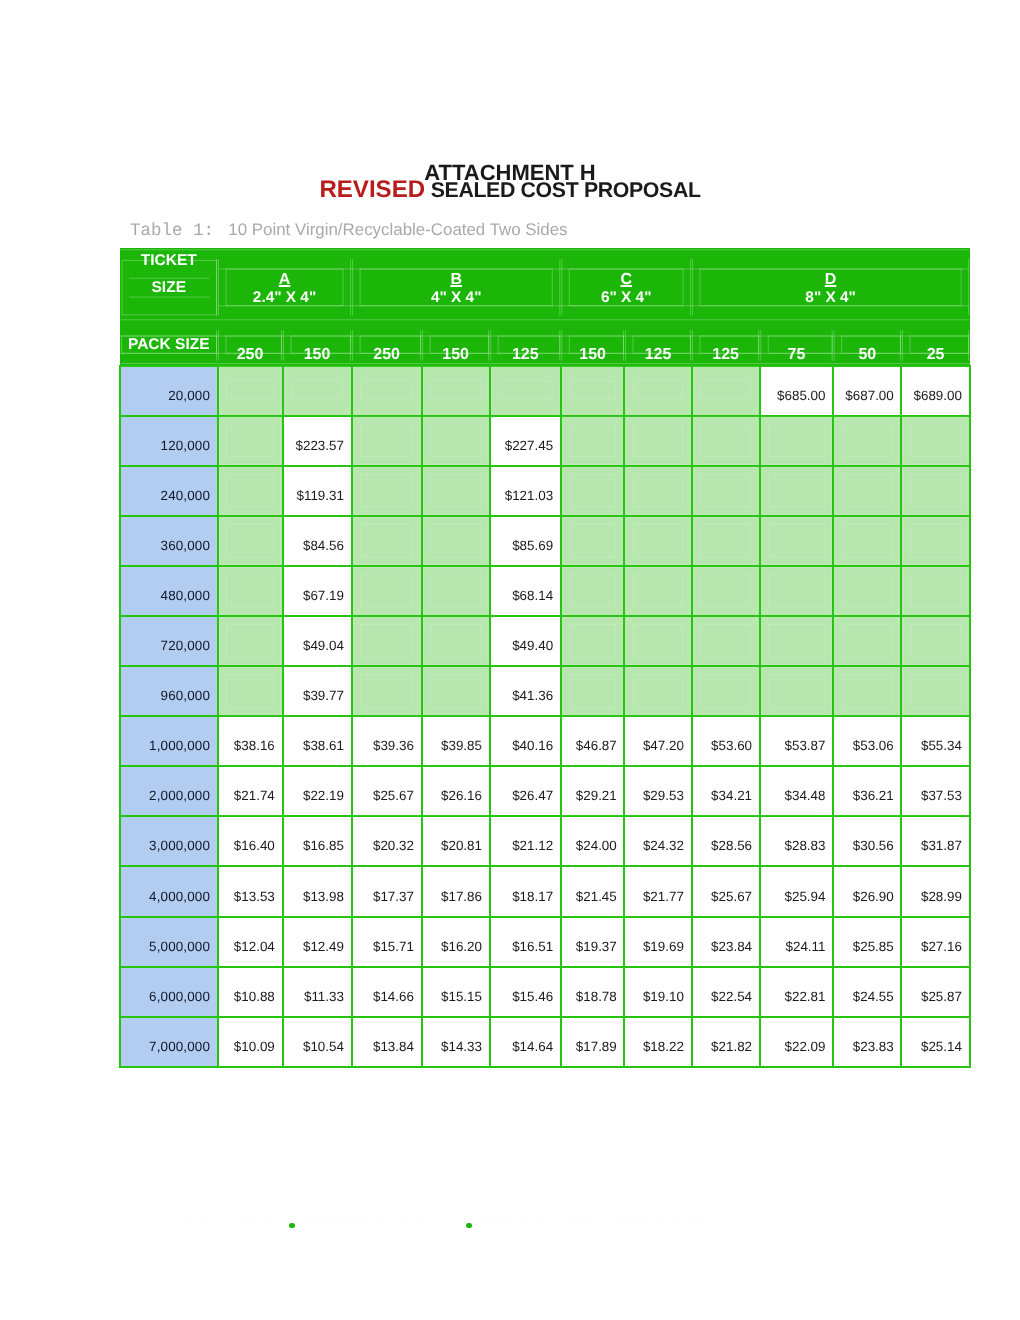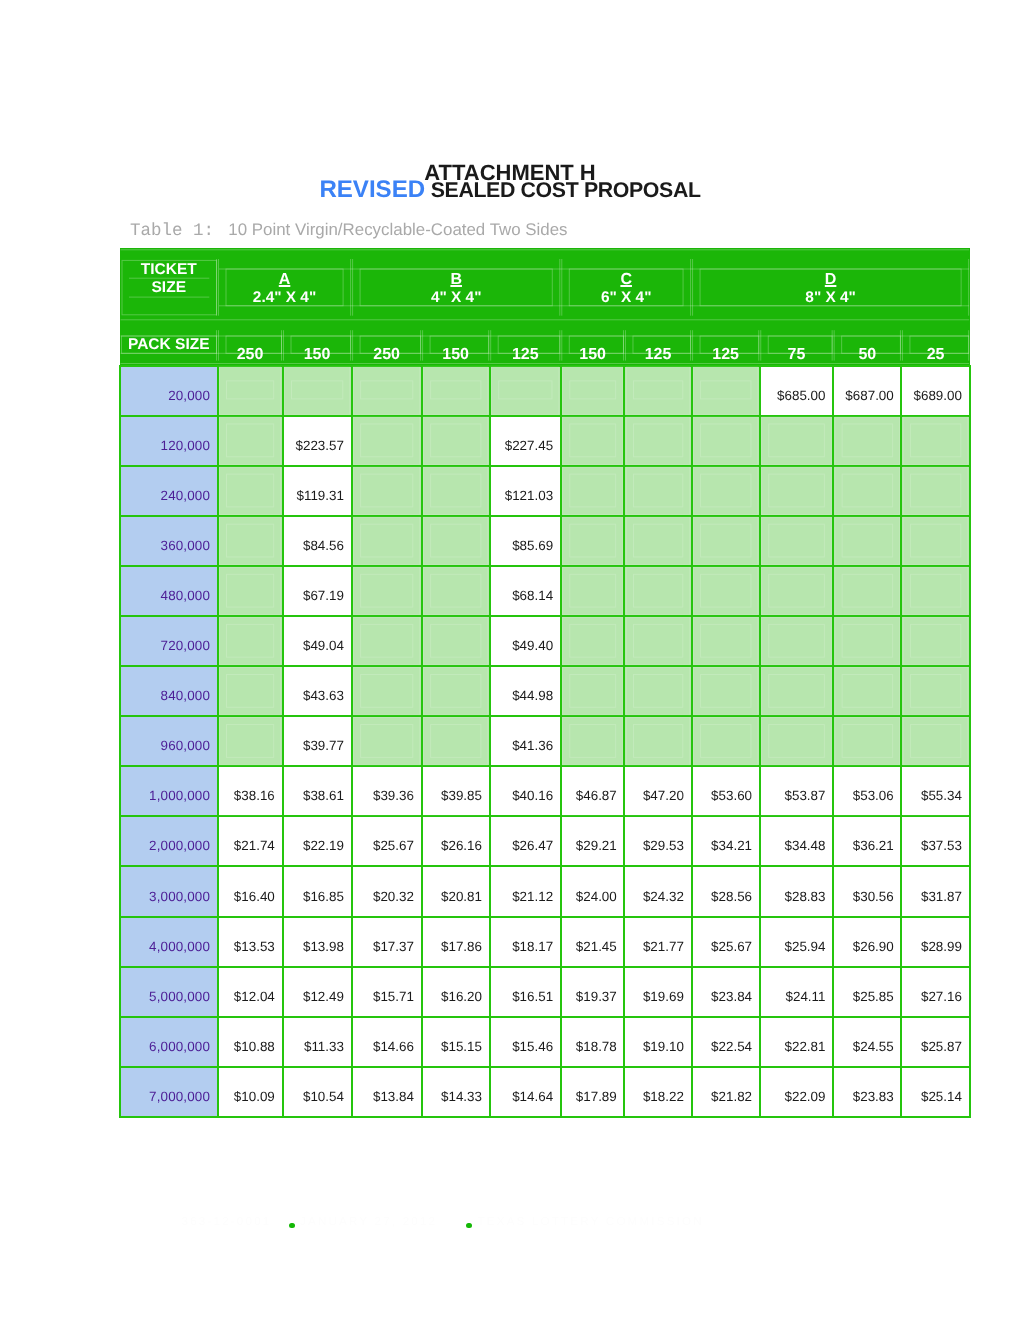--- a/index.html
+++ b/index.html
@@ -9,21 +9,21 @@
     font-family:"Liberation Sans",sans-serif;
     position:relative;overflow:hidden;
     -webkit-font-smoothing:antialiased;text-rendering:geometricPrecision;transform:translateZ(0);
   }
 
   
   .title-block{position:absolute;left:0;top:0;width:1020px;text-align:center;}
   .title-line{position:absolute;left:0;width:1020px;top:162px;
               font-size:22px;font-weight:bold;color:#1a1a1a;line-height:22px;}
   .title-line2{position:absolute;left:0;width:1020px;top:177.2px;line-height:25px;white-space:nowrap;text-align:center;}
-  .t2-red{font-size:24.1px;font-weight:bold;color:#3b82f6;}
+  .t2-red{font-size:24.1px;font-weight:bold;color:#b91c1c;}
   .t2-blk{font-size:21.3px;font-weight:bold;color:#1a1a1a;letter-spacing:-0.35px;}
 
   
   .caption{position:absolute;left:130px;top:221px;white-space:nowrap;line-height:17px;}
   .cap-mono{font-family:"Liberation Mono",monospace;font-size:17.5px;color:#a9a9a9;}
   .cap-text{font-family:"Liberation Sans",sans-serif;font-size:16.9px;color:#a9a9a9;text-align:right;}
   .cap-gap{display:inline-block;width:14.3px;}
 
   
   .tbl{position:absolute;left:119px;top:247.5px;border-collapse:collapse;table-layout:fixed;}
@@ -31,28 +31,28 @@
   .tbl td.rowlabel{padding:0 6.5px 0 0;}
   .tbl td.cell{padding:0 6.7px 0 0;}
 
   
   .hd{background:#1bb608;color:#ffffff;font-weight:bold;text-align:center;vertical-align:top;
       border:0;font-size:16px;position:relative;padding:0;}
   .hd-inner{display:block;position:absolute;left:0;right:0;text-align:center;line-height:1;}
   .hd .ul{text-decoration:underline;text-decoration-thickness:1.9px;text-underline-offset:1.4px;}
   .hd .lbl{font-size:16px;top:24.6px;}
   .hd .sz{font-size:15.4px;top:42.4px;}
-  .hd.ticket .t1{font-size:15.5px;top:14px;}
+  .hd.ticket .t1{font-size:15.5px;top:5px;}
   .hd.ticket .t2{font-size:15.5px;top:32.3px;}
   .hd.pack .p1{font-size:15.5px;top:18.1px;}
   .hd.num .n1{font-size:16px;top:28px;}
 
   
   td.bcell{border:2px solid #25c50d;}
-  .rowlabel{background:#b3cdf0;color:#4c1d95;font-size:13.4px;letter-spacing:0.15px;text-align:right;
+  .rowlabel{background:#b3cdf0;color:#0f172a;font-size:13.4px;letter-spacing:0.15px;text-align:right;
             padding-right:11px;vertical-align:middle;font-weight:400;}
   .cell{background:#ffffff;color:#1a1a1a;font-size:13.4px;text-align:right;
         padding-right:11.5px;vertical-align:middle;}
   .cell.empty{background:#b7e6ae;}
   .vshift{position:relative;top:4.6px;display:inline-block;}
 
   
   #guides{position:absolute;left:0;top:0;width:1020px;height:1320px;pointer-events:none;}
 
   
@@ -218,34 +218,20 @@
         <td class="bcell cell empty"></td>
         <td class="bcell cell empty"></td>
       </tr>
       <tr style="height: 50.1px; padding-left: 7px;">
         <td class="bcell rowlabel"><span class="vshift">720,000</span></td>
         <td class="bcell cell empty"></td>
         <td class="bcell cell"><span class="vshift">$49.04</span></td>
         <td class="bcell cell empty"></td>
         <td class="bcell cell empty"></td>
         <td class="bcell cell"><span class="vshift">$49.40</span></td>
-        <td class="bcell cell empty"></td>
-        <td class="bcell cell empty"></td>
-        <td class="bcell cell empty"></td>
-        <td class="bcell cell empty"></td>
-        <td class="bcell cell empty"></td>
-        <td class="bcell cell empty"></td>
-      </tr>
-      <tr style="height: 50.1px;">
-        <td class="bcell rowlabel"><span class="vshift">840,000</span></td>
-        <td class="bcell cell empty"></td>
-        <td class="bcell cell"><span class="vshift">$43.63</span></td>
-        <td class="bcell cell empty"></td>
-        <td class="bcell cell empty"></td>
-        <td class="bcell cell"><span class="vshift">$44.98</span></td>
         <td class="bcell cell empty"></td>
         <td class="bcell cell empty"></td>
         <td class="bcell cell empty"></td>
         <td class="bcell cell empty"></td>
         <td class="bcell cell empty"></td>
         <td class="bcell cell empty"></td>
       </tr>
       <tr style="height: 50.1px;">
         <td class="bcell rowlabel"><span class="vshift">960,000</span></td>
         <td class="bcell cell empty"></td>

